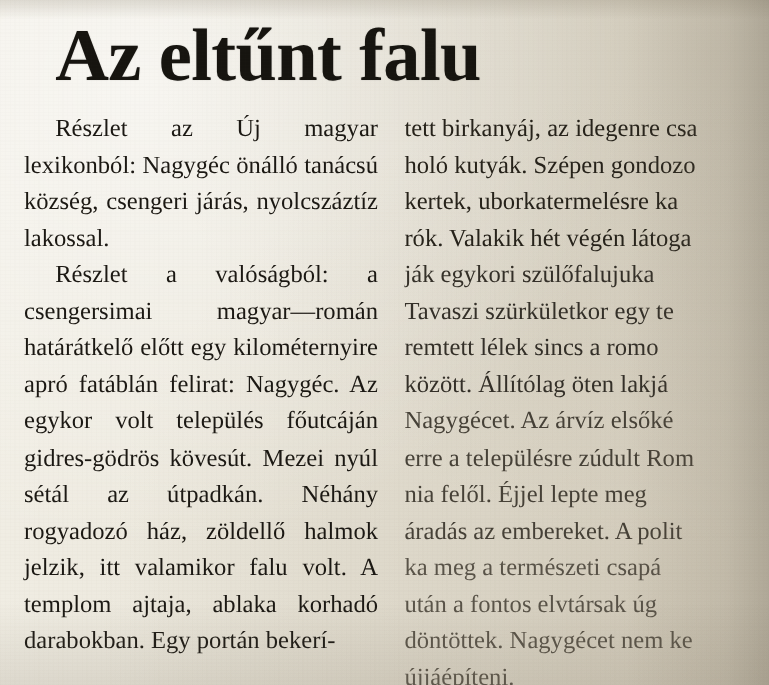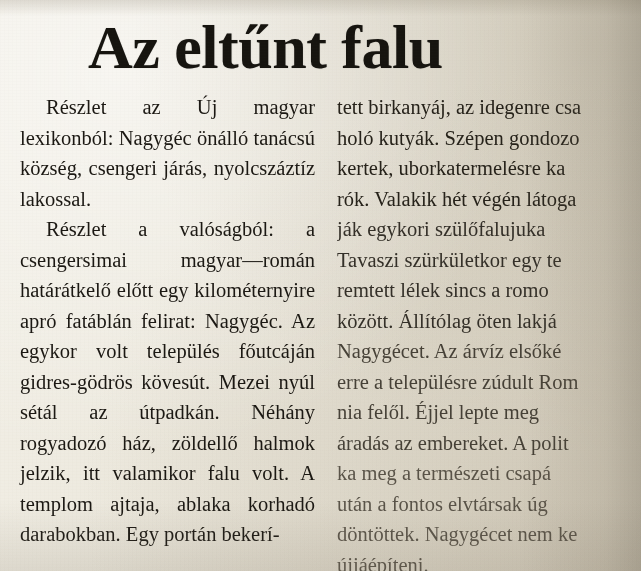--- a/index.html
+++ b/index.html
@@ -64,21 +64,20 @@
     left: 46px;
     top: 14px;
     font-family: "Liberation Serif", serif;
     font-weight: bold;
     font-size: 62px;
     line-height: 66px;
     letter-spacing: -0.5px;
     color: #16140f;
     white-space: nowrap;
     text-shadow: 0 0 1px rgba(0,0,0,0.25);
-    margin-left: 42px;
   }
 
   .rule {
     position: absolute;
     left: 20px;
     right: 8px;
     top: 88px;
     height: 2px;
     background: rgba(60,54,42,0.0);
   }

